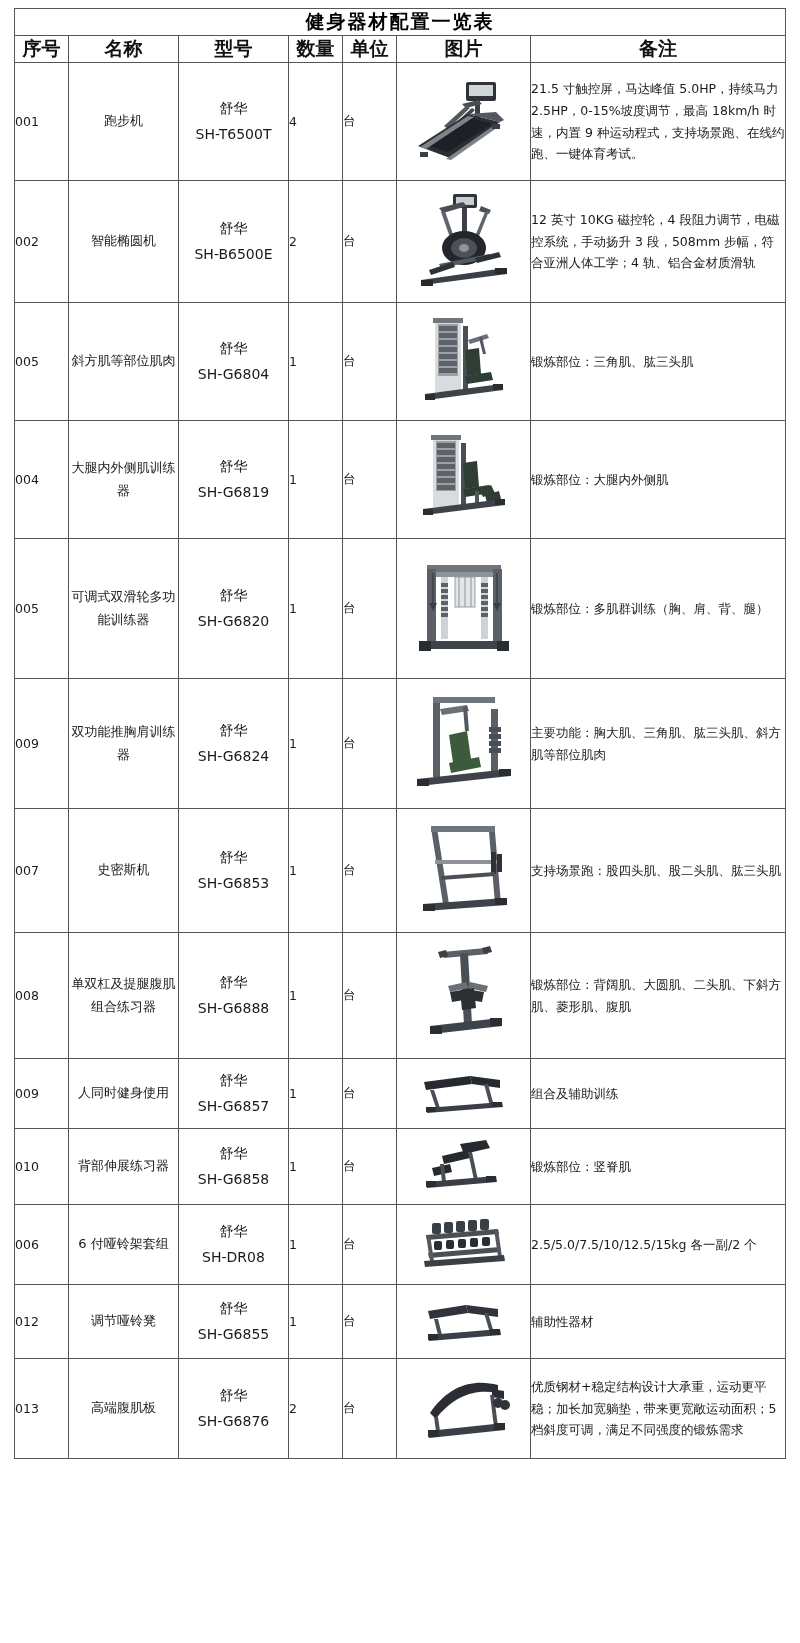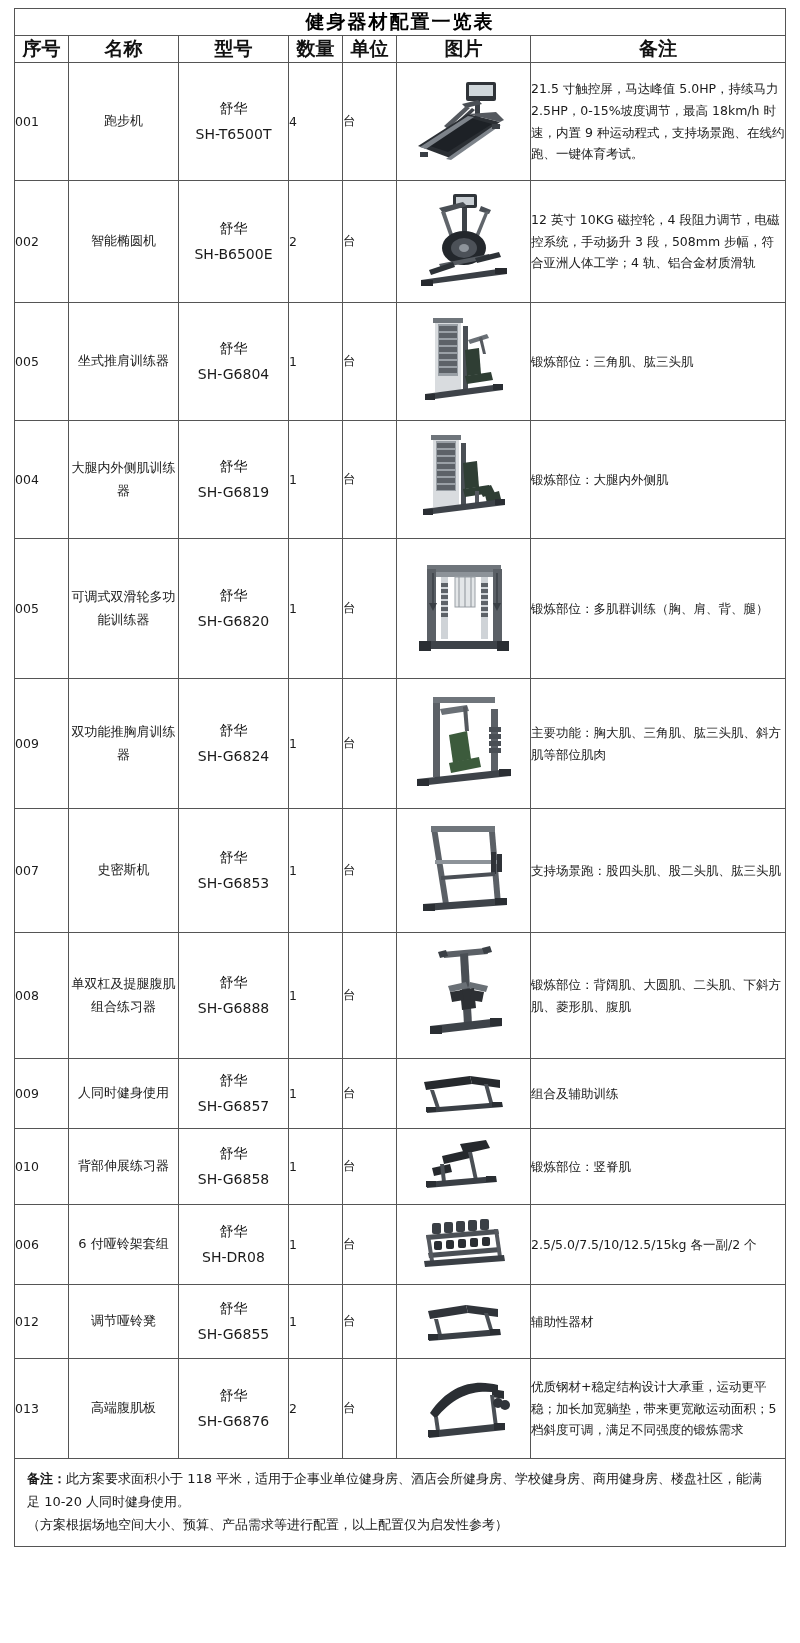--- a/index.html
+++ b/index.html
@@ -202,21 +202,21 @@
               <rect x="16" y="92" width="12" height="6" fill="#26292e"></rect>
               <rect x="90" y="80" width="12" height="6" fill="#26292e"></rect>
             </svg>
           </span>
         </td>
         <td class="cell-note">12 英寸 10KG 磁控轮，4 段阻力调节，电磁控系统，手动扬升 3 段，508mm 步幅，符合亚洲人体工学；4 轨、铝合金材质滑轨</td>
       </tr>
 
       <tr style="height:118px">
         <td class="cell-no">005</td>
-        <td class="cell-name">坐式推肩训练器</td>
+        <td class="cell-name">斜方肌等部位肌肉</td>
         <td class="cell-model">
           <span class="m1">舒华</span>
           <span class="m2">SH-G6804</span>
         </td>
         <td class="cell-qty">1</td>
         <td class="cell-unit">台</td>
         <td class="cell-img">
           <span class="imgbox">
             <svg width="110" height="100" viewBox="0 0 110 100">
               <rect x="0" y="0" width="110" height="100" fill="#ffffff"></rect>
@@ -607,17 +607,13 @@
               <circle cx="92" cy="34" r="5" fill="#30343a"></circle>
               <circle cx="99" cy="36" r="5" fill="#30343a"></circle>
             </svg>
           </span>
         </td>
         <td class="cell-note">优质钢材+稳定结构设计大承重，运动更平稳；加长加宽躺垫，带来更宽敞运动面积；5 档斜度可调，满足不同强度的锻炼需求</td>
       </tr>
     </tbody>
   </table>
 
-  <div class="footer">
-    <span class="lbl">备注：</span><span>此方案要求面积小于 118 平米，适用于企事业单位健身房、酒店会所健身房、学校健身房、商用健身房、楼盘社区，能满足 10-20 人同时健身使用。</span>
-    <span class="ln2">（方案根据场地空间大小、预算、产品需求等进行配置，以上配置仅为启发性参考）</span>
-  </div>
 </div>
 
 </body></html>

